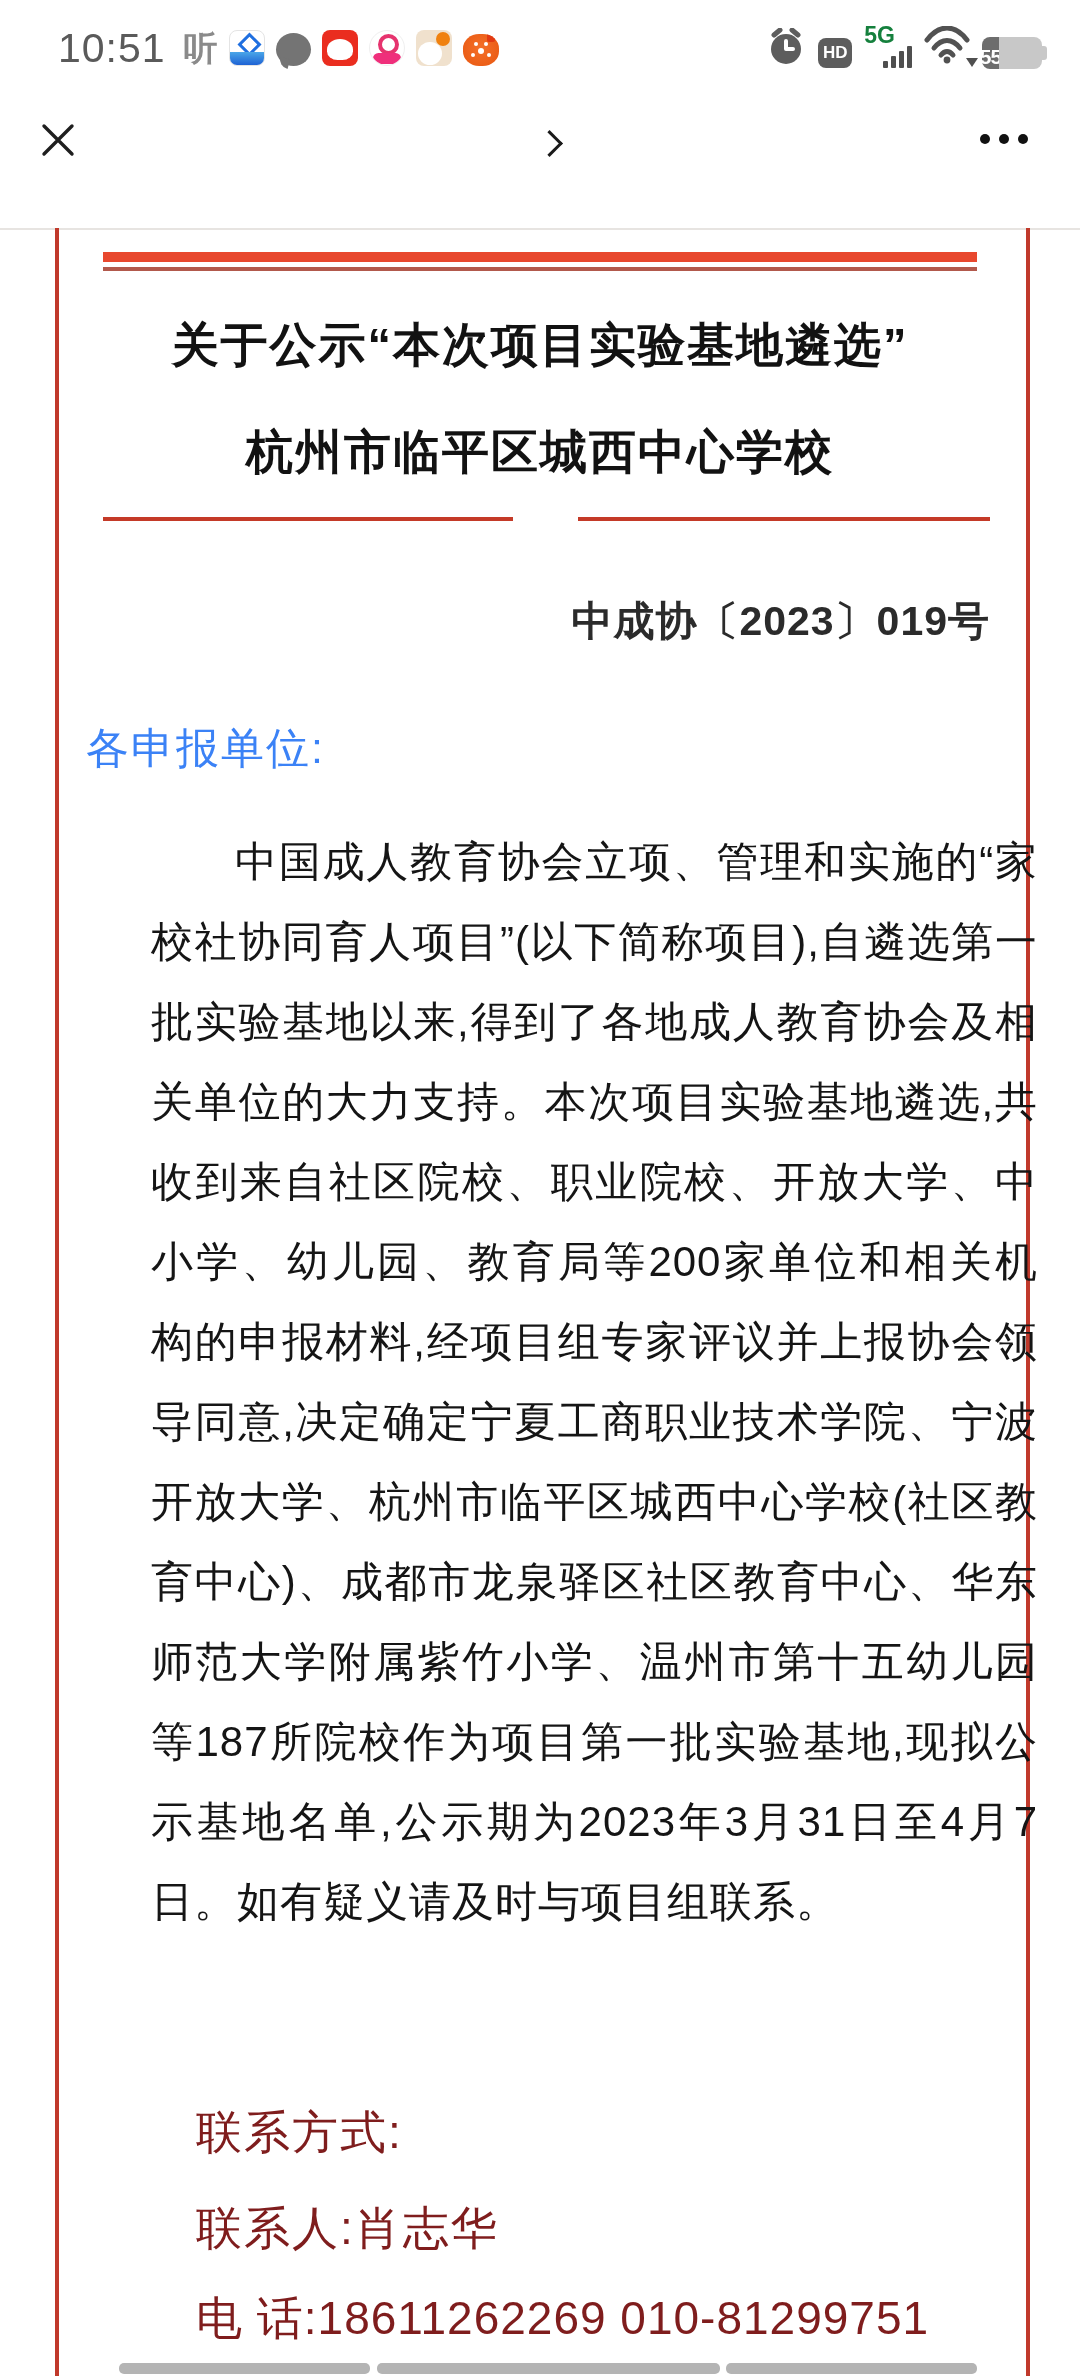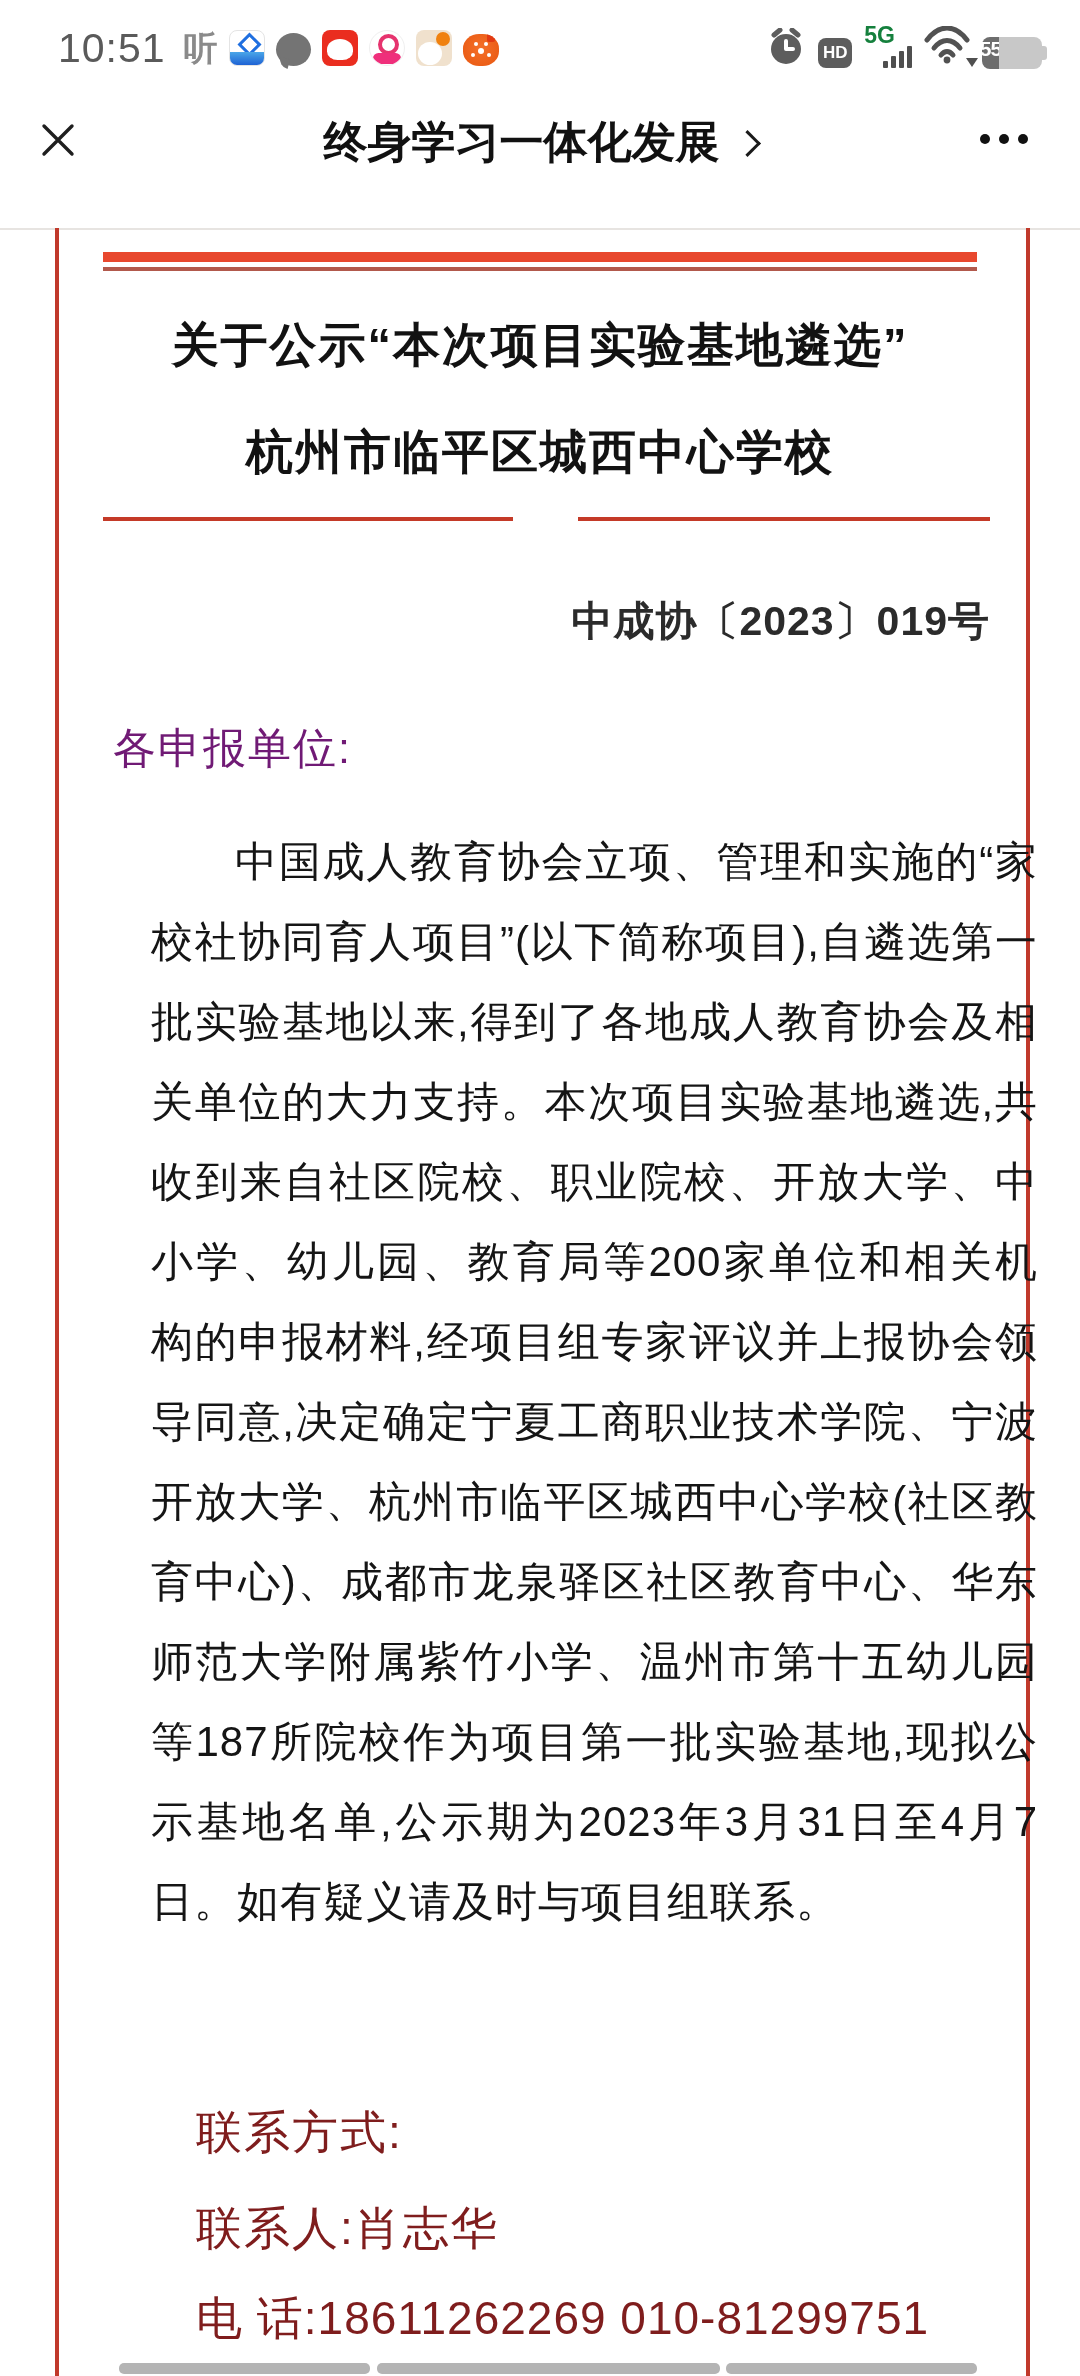--- a/index.html
+++ b/index.html
@@ -41,21 +41,21 @@
   .hd-badge{width:34px;height:30px;background:#5d5d5d;border-radius:8px;color:#fff;
     font-size:17px;font-weight:bold;display:flex;align-items:center;justify-content:center;margin-bottom:2px;}
   .net5g{display:flex;align-items:flex-start;gap:2px;margin-bottom:2px;}
   .net5g .lbl{font-size:23px;font-weight:bold;color:#15803d;line-height:1;margin-top:-4px;}
   .bars{display:flex;align-items:flex-end;gap:3px;margin-left:-14px;margin-top:18px;}
   .bars i{display:block;width:5px;background:#4f4f4f;border-radius:1px;}
   .wifi-wrap{position:relative;margin-bottom:2px;}
   .wifi-tri{position:absolute;right:-8px;bottom:1px;width:0;height:0;
     border-left:6px solid transparent;border-right:6px solid transparent;border-top:9px solid #4f4f4f;}
   .battery{position:relative;width:60px;height:32px;border-radius:8px;overflow:visible;display:flex;margin-bottom:1px;}
-  .battery .fill{width:17px;background:#6d6d6d;border-radius:8px 0 0 8px;display:flex;align-items:flex-start;justify-content:center;}
+  .battery .fill{width:17px;background:#6d6d6d;border-radius:8px 0 0 8px;display:flex;align-items:flex-end;justify-content:center;}
   .battery .rest{flex:1;background:#c8c8c8;border-radius:0 8px 8px 0;}
   .battery .pct{color:#fff;font-size:21px;font-weight:bold;letter-spacing:-1px;}
   .battery:after{content:"";position:absolute;right:-5px;top:9px;width:5px;height:14px;background:#c8c8c8;border-radius:0 3px 3px 0;}
 
   
   .nav-bar{position:absolute;top:90px;left:0;right:0;height:105px;}
   .close-btn{position:absolute;left:36px;top:28px;width:44px;height:44px;}
   .nav-title{position:absolute;left:0;right:0;top:0;height:105px;
     display:flex;align-items:center;justify-content:center;
     font-size:44px;font-weight:600;color:#111;}
@@ -78,21 +78,21 @@
   .doc-title.t1{top:316px;}
   .doc-title.t2{top:423px;}
 
   .uline{position:absolute;top:517px;height:4px;background:#c43a28;}
   .uline.l{left:103px;width:410px;}
   .uline.r{left:578px;width:412px;}
 
   .doc-number{position:absolute;left:400px;top:594px;width:590px;text-align:right;
     font-size:41px;font-weight:bold;color:#2b2b2b;letter-spacing:1px;}
 
-  .salutation{position:absolute;left:113px;top:720px;font-size:43px;color:#701a75;letter-spacing:2px;text-align:center;}
+  .salutation{position:absolute;left:86px;top:720px;font-size:43px;color:#3b82f6;letter-spacing:2px;text-align:center;}
 
   .doc-body{position:absolute;left:103px;top:822px;width:887px;
     font-size:42px;line-height:80px;color:#151515;
     text-align:justify;text-justify:inter-character;letter-spacing:1px;
     text-indent:2em;margin-left:48px;}
 
   .contact{position:absolute;left:196px;font-size:46px;color:#7f1d1d;letter-spacing:2px;}
   .contact.c1{top:2102px;}
   .contact.c2{top:2198px;}
   .contact.c3{top:2288px;letter-spacing:1px;}
@@ -168,21 +168,20 @@
     </div>
   </div>
 
   <div class="nav-bar">
     <span class="close-btn">
       <svg width="44" height="44" viewBox="0 0 44 44">
         <path d="M8 8 L36 36 M36 8 L8 36" stroke="#1f1f1f" stroke-width="3.4" stroke-linecap="round"></path>
       </svg>
     </span>
     <span class="nav-title">
-      <span>终身学习一体化发展</span>
       <span class="chev"></span>
     </span>
     <span class="more-btn">
         <i></i>
         <i></i>
         <i></i>
       </span>
   </div>
 
   <div>

